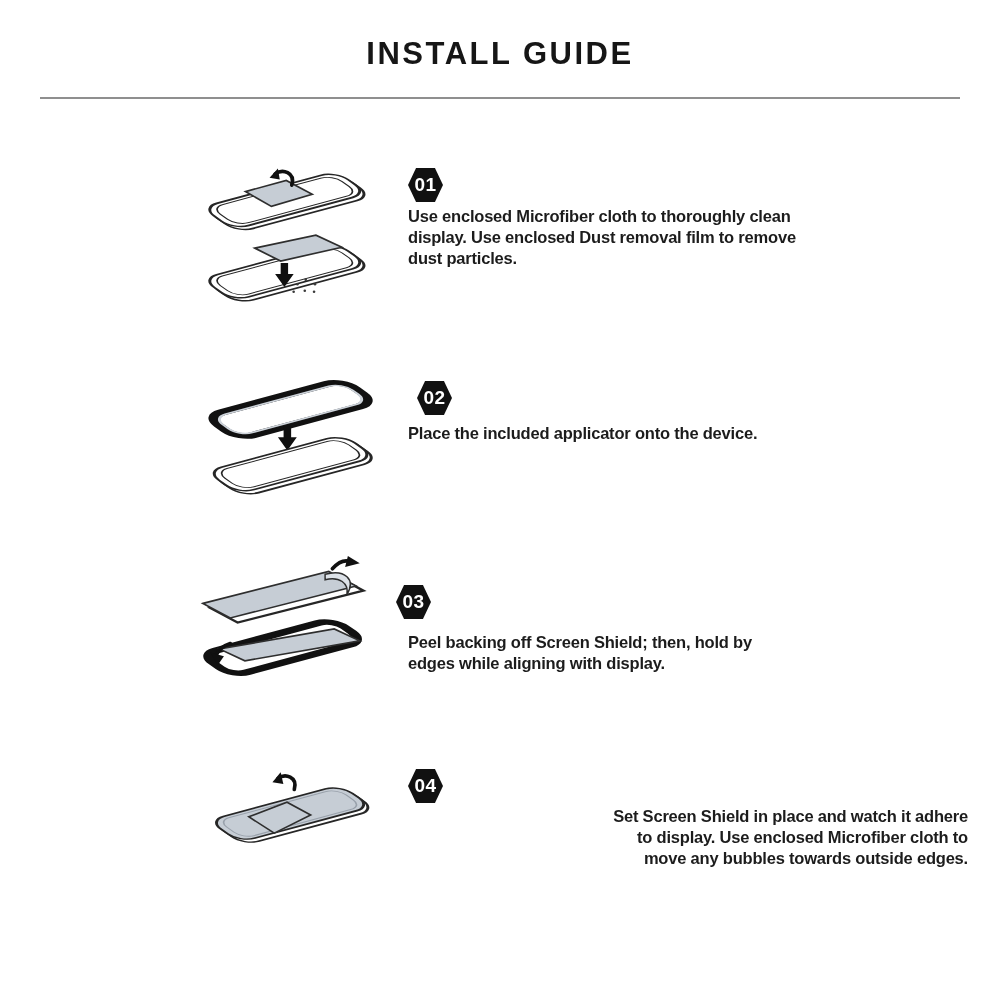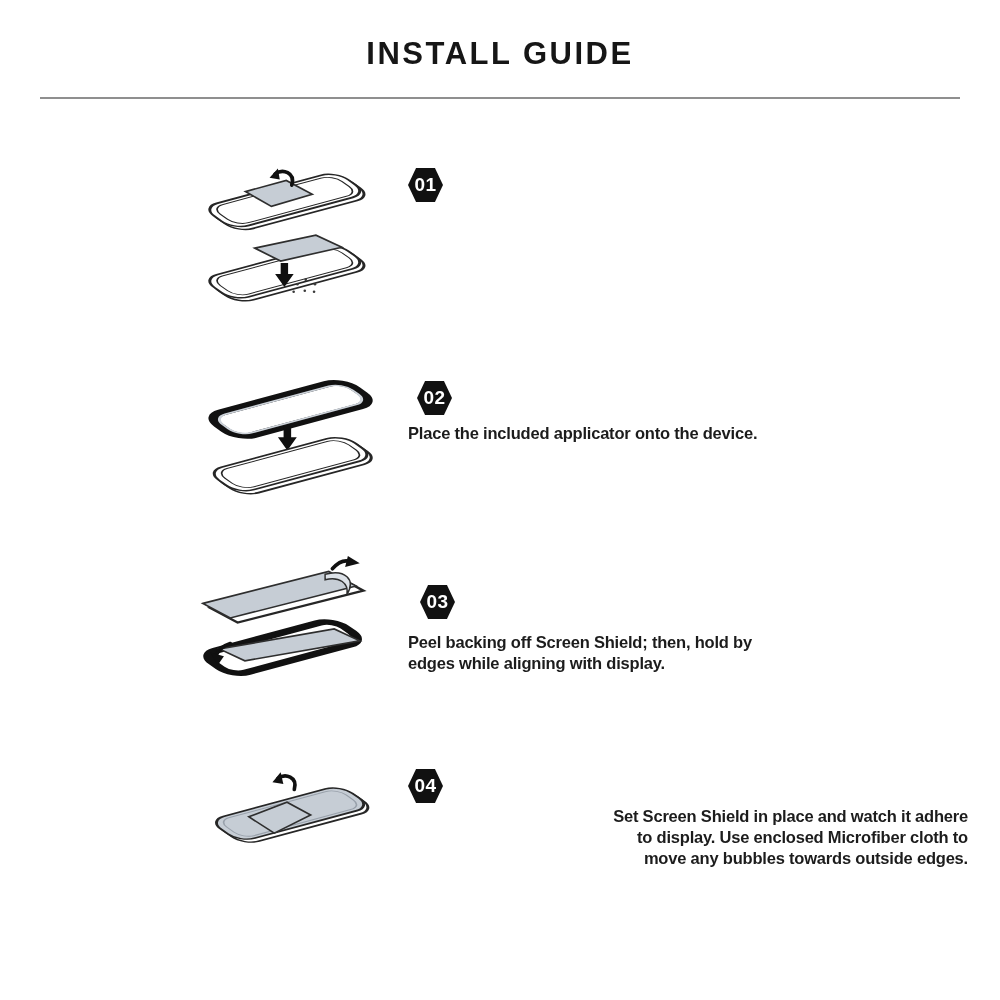--- a/index.html
+++ b/index.html
@@ -20,21 +20,21 @@
   }
   .illo{position:absolute;}
   .badge{
     position:absolute;width:35px;height:36px;background:#111111;color:#ffffff;
     display:flex;align-items:center;justify-content:center;
     font-weight:700;font-size:19px;letter-spacing:0.5px;
     clip-path:polygon(0% 50%,23% 3%,77% 3%,100% 50%,77% 97%,23% 97%);
   }
   .b1{left:408px;top:167px;}
   .b2{left:417px;top:380px;}
-  .b3{left:420px;top:584px;}
+  .b3{left:396px;top:584px;}
   .b4{left:408px;top:768px;}
   .step-text{
     position:absolute;left:408px;width:560px;margin:0;
     font-size:16.5px;font-weight:700;line-height:21px;letter-spacing:-0.2px;
     white-space:pre-line;color:#1c1c1c;
   }
   .t1{top:206px;}
   .t2{top:423px;}
   .t3{top:632px;}
   .t4{top:806px;text-align:right;}
@@ -86,20 +86,23 @@
       <circle class="dot" cx="127" cy="128" r="1.4"></circle>
       <circle class="dot" cx="137" cy="133" r="1.4"></circle>
       <circle class="dot" cx="114" cy="141" r="1.4"></circle>
       <circle class="dot" cx="126" cy="140" r="1.4"></circle>
       <circle class="dot" cx="136" cy="141" r="1.4"></circle>
     </g>
   </svg>
   <div class="badge b1">
     <span>01</span>
   </div>
+  <p class="step-text t1">Use enclosed Microfiber cloth to thoroughly clean
+display. Use enclosed Dust removal film to remove
+dust particles.</p>
 
   <svg class="illo i2" viewBox="0 0 195 132">
     <g transform="matrix(0.965,-0.26,0.773,0.545,14,44)">
       <rect class="ring" x="0" y="0" width="150" height="44" rx="17"></rect>
       <rect class="ring-in" x="4" y="4" width="142" height="36" rx="14"></rect>
     </g>
     <path class="blk" d="M96,54 L104,54 L104,66 L110,66 L100,80 L90,66 L96,66 Z"></path>
     <g transform="matrix(0.965,-0.26,0.773,0.545,14,102)">
       <rect class="ln" x="0" y="6" width="150" height="44" rx="17"></rect>
       <rect class="ln" x="0" y="0" width="150" height="44" rx="17"></rect>

